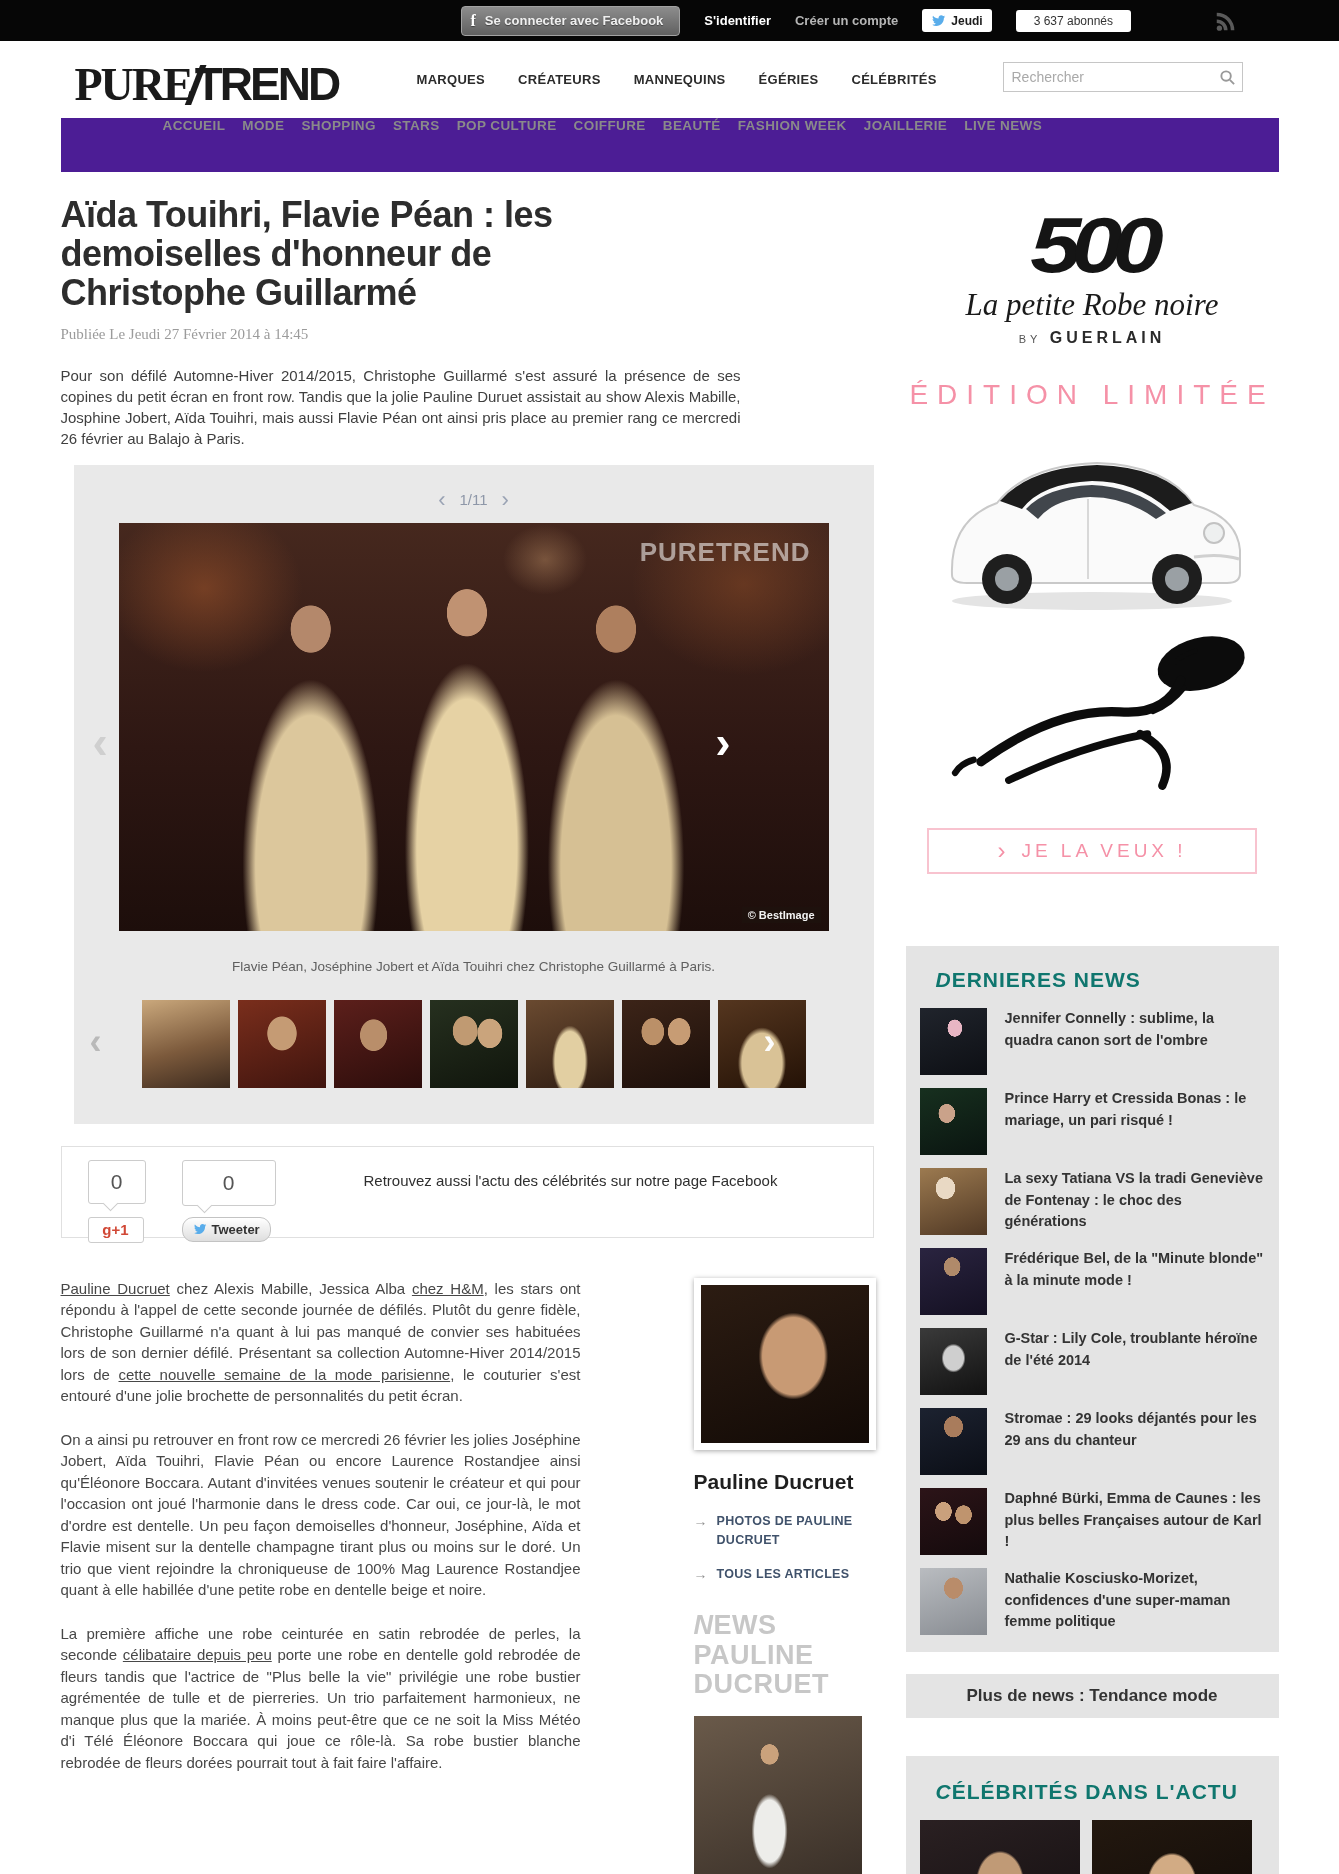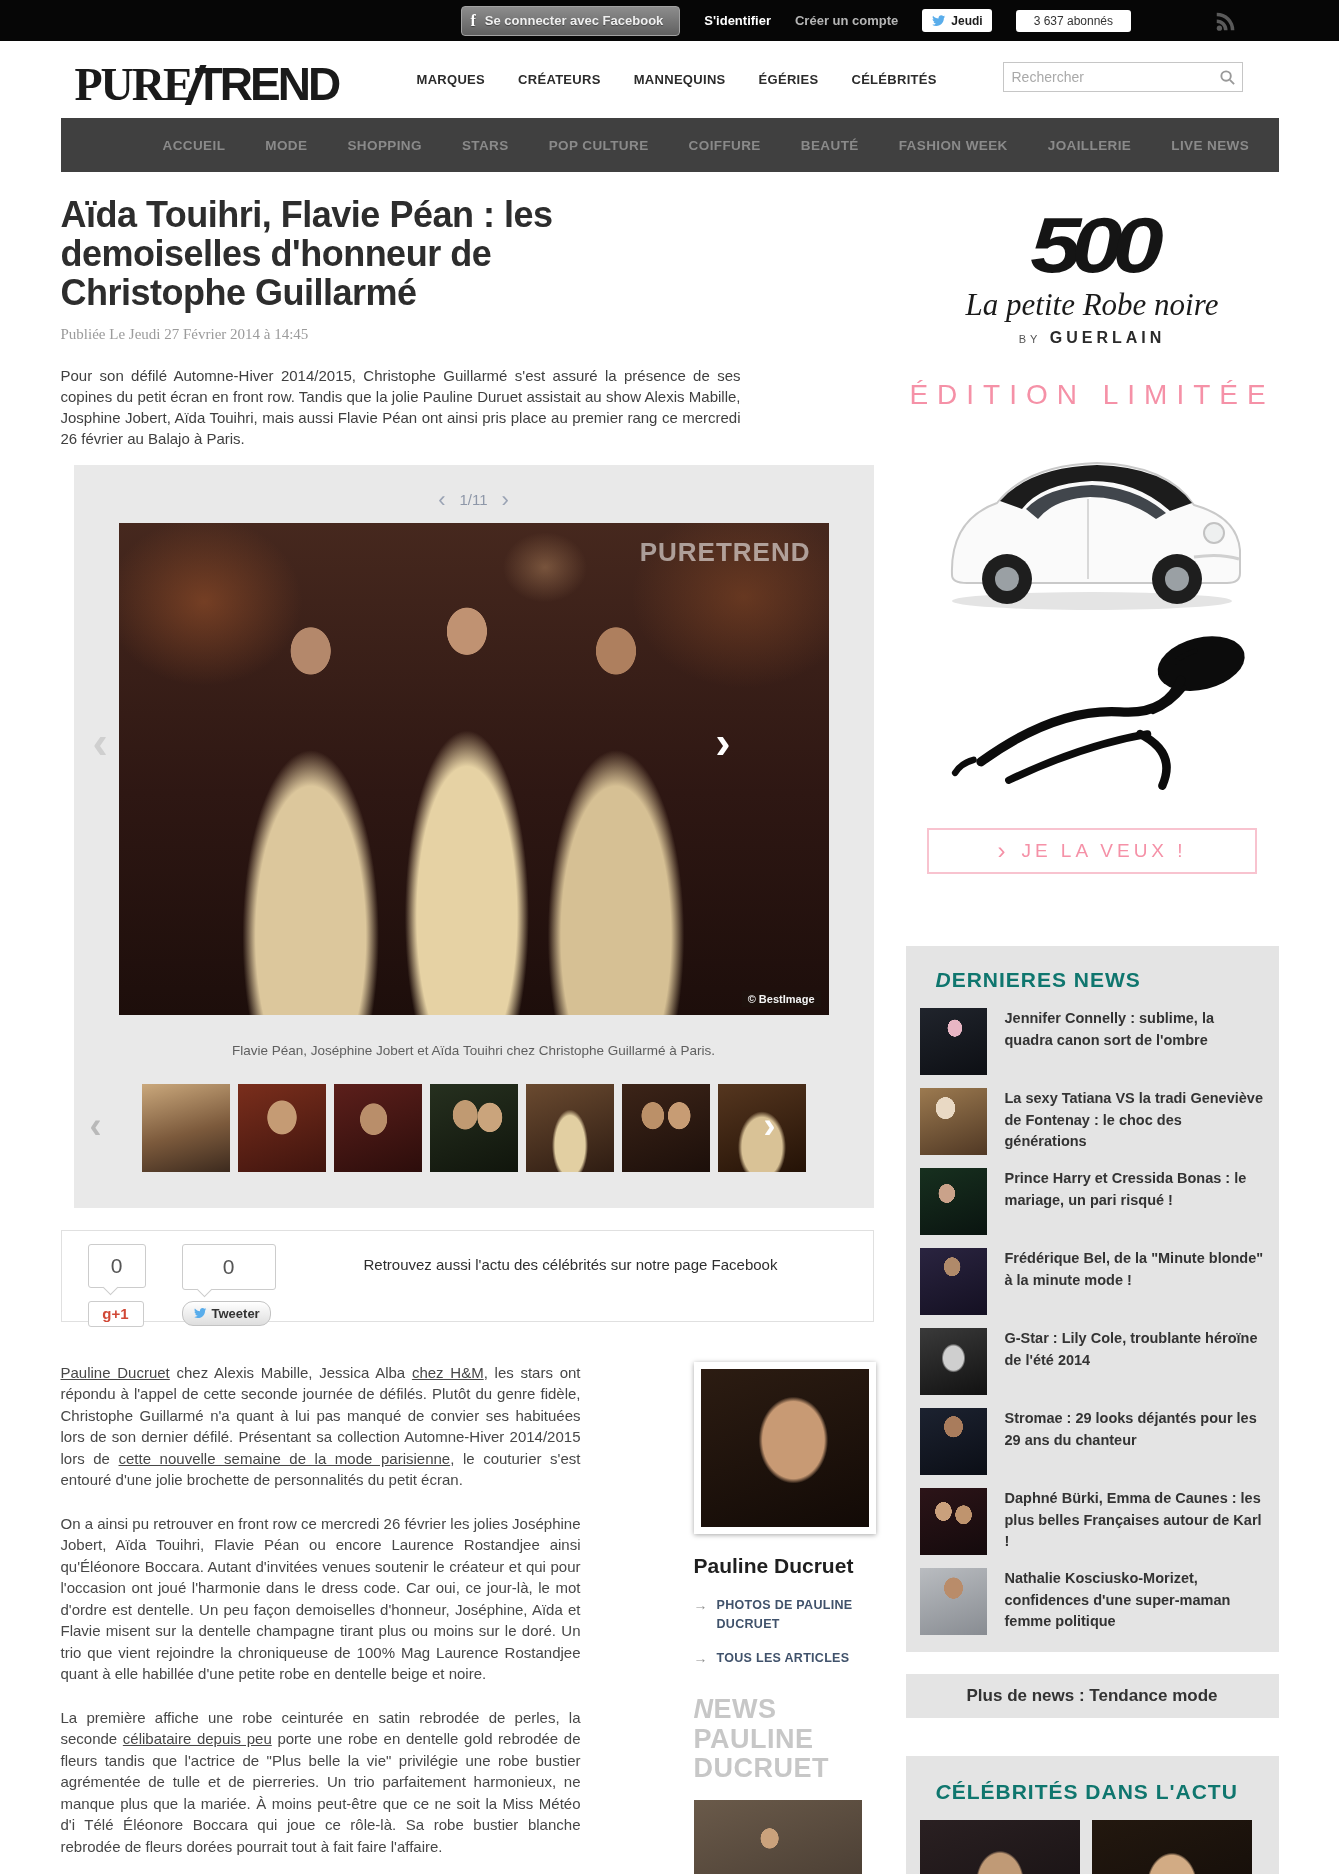--- a/index.html
+++ b/index.html
@@ -33,42 +33,42 @@
   .hnav{position:absolute;left:356px;top:31px;display:flex;gap:33px}
   .hnav-link{font-size:13px;font-weight:bold;color:#2b2b2b;letter-spacing:.3px}
   .search{position:absolute;right:36px;top:21px;width:240px;height:30px;border:1px solid #c6c6c6;
           display:flex;align-items:center;background:#fff;box-sizing:border-box}
   .search-input{border:none;outline:none;flex:1;padding:0 8px;font-size:14px;color:#333;min-width:0}
   .search-input::placeholder{color:#a9a9a9}
   .search-ico{margin-right:6px;cursor:pointer;flex:none}
 
   
   .container{width:1218px;margin:0 auto}
-  .nav2{height:54px;background:#404040;display:flex;align-items:center;padding-left:102px;
-        gap:40px;box-sizing:border-box}
+  .nav2{height:54px;background:#4c1d95;display:flex;padding-left:102px;
+        gap:17px;box-sizing:border-box}
   .nav2-link{font-size:13.5px;font-weight:bold;color:#8a8a8a;letter-spacing:.4px}
 
   .content-row{display:flex}
   .main-col{width:815px;flex:none}
   .sidebar{width:373px;flex:none;margin-left:30px}
 
   
   .title{margin:24px 0 0;font-size:36px;line-height:1.08;color:#2d2d2d;max-width:610px;
          letter-spacing:-.5px;font-weight:bold}
   .pubdate{font-family:"Liberation Serif",serif;color:#9b9b9b;font-size:15px;margin-top:13px}
   .intro{font-size:15px;line-height:21px;color:#3f3f3f;text-align:justify;margin:22px 0 0;max-width:680px}
 
   
   .gallery{margin:16px 0 0 13px;width:800px;background:#e9e9e9;position:relative;
            padding:24px 0 36px;box-sizing:border-box}
   .g-counter{display:flex;justify-content:center;align-items:center;gap:14px;
              color:#8e97a8;font-size:15px}
   .g-chev{font-size:22px;color:#9aa3b4;cursor:pointer;line-height:1}
   .photo-wrap{width:710px;margin:12px auto 0;position:relative}
-  .photo-main{width:710px;height:492px;position:relative;cursor:pointer;
+  .photo-main{width:710px;height:408px;position:relative;cursor:pointer;
     background:
       radial-gradient(34px 40px at 27% 26%, #b4886b 0 58%, rgba(0,0,0,0) 60%),
       radial-gradient(34px 40px at 49% 22%, #c09272 0 58%, rgba(0,0,0,0) 60%),
       radial-gradient(34px 40px at 70% 26%, #ae7f5e 0 58%, rgba(0,0,0,0) 60%),
       radial-gradient(110px 300px at 27% 84%, #dcc79c 0 50%, rgba(0,0,0,0) 62%),
       radial-gradient(100px 300px at 49% 80%, #e6d2a4 0 50%, rgba(0,0,0,0) 62%),
       radial-gradient(110px 300px at 70% 84%, #d6c094 0 50%, rgba(0,0,0,0) 62%),
       radial-gradient(140px 120px at 12% 16%, rgba(170,90,45,.5), rgba(0,0,0,0) 70%),
       radial-gradient(160px 130px at 88% 15%, rgba(150,80,40,.45), rgba(0,0,0,0) 70%),
       radial-gradient(60px 50px at 60% 9%, rgba(220,170,120,.35), rgba(0,0,0,0) 70%),
@@ -368,26 +368,26 @@
         </div>
 
         <div class="panel news-panel">
           <h2 class="panel-h">DERNIERES NEWS</h2>
           <ul class="news-list" id="newslist">
               <li class="news-item">
                 <div class="news-thumb n1"></div>
                 <span class="news-title">Jennifer Connelly : sublime, la quadra canon sort de l'ombre</span>
               </li>
               <li class="news-item">
+                <div class="news-thumb n3"></div>
+                <span class="news-title">Prince Harry et Cressida Bonas : le mariage, un pari risqué !</span>
+              </li>
+              <li class="news-item">
                 <div class="news-thumb n2"></div>
                 <span class="news-title">La sexy Tatiana VS la tradi Geneviève de Fontenay : le choc des générations</span>
-              </li>
-              <li class="news-item">
-                <div class="news-thumb n3"></div>
-                <span class="news-title">Prince Harry et Cressida Bonas : le mariage, un pari risqué !</span>
               </li>
               <li class="news-item">
                 <div class="news-thumb n4"></div>
                 <span class="news-title">Frédérique Bel, de la "Minute blonde" à la minute mode !</span>
               </li>
               <li class="news-item">
                 <div class="news-thumb n5"></div>
                 <span class="news-title">G-Star : Lily Cole, troublante héroïne de l'été 2014</span>
               </li>
               <li class="news-item">

